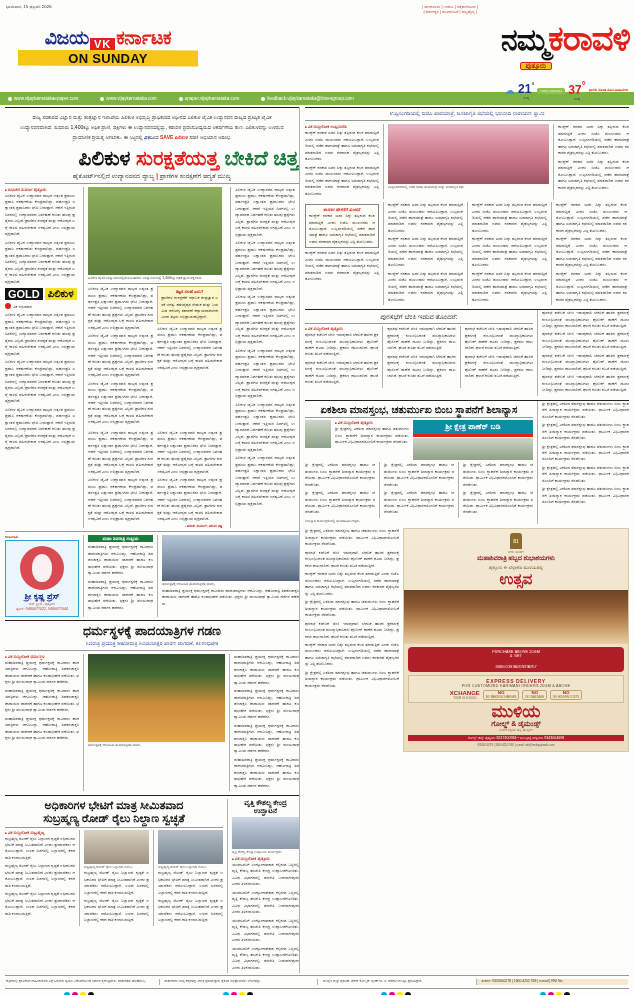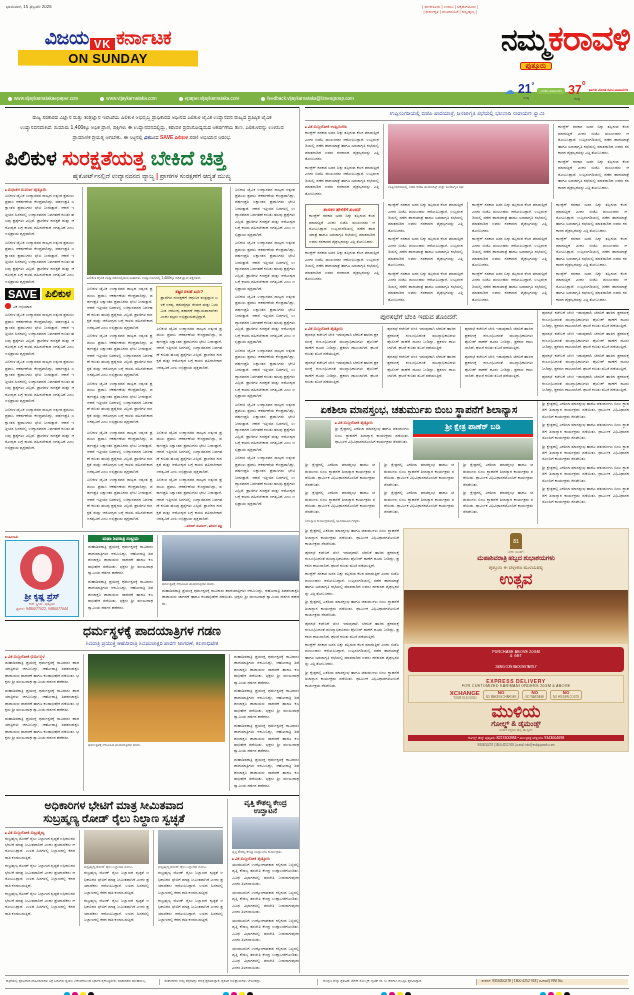--- a/index.html
+++ b/index.html
@@ -63,21 +63,21 @@
 
   
   .body-area { display:flex; padding:0 5px; gap:0; }
   .col { padding:0 4px; }
 
   
   .deck { text-align:center; font-size:5.1px; line-height:1.95; color:#1a1a1a; padding:5px 12px 2px; }
   .deck b.red { color:#e2211c; }
   .deck .blue { color:#1a2f8f; }
 
-  .mainhead { text-align:left; font-size:20px; line-height:1.12; font-weight:bold; padding-top:2px;}
+  .mainhead { text-align:right; font-size:20px; line-height:1.12; font-weight:bold; padding-top:2px;}
   .mainhead .k1 { color:#111; }
   .mainhead .k2 { color:#e2211c; }
   .mainhead .k3 { color:#1a7a3c; }
   .subdeck { text-align:center; font-size:6.4px; color:#222; padding:2px 0 3px; }
   .subdeck .sep { color:#e2211c; font-weight:bold; }
 
   .hl2 { font-size:12.5px; font-weight:bold; text-align:center; line-height:1.15; }
   .hl2.dark { color:#111; }
   .sub2 { font-size:5.4px; text-align:center; color:#1a2f8f; padding:2px 0 3px; }
 
@@ -254,21 +254,21 @@
 
       <div style="display:flex; gap:4px; padding-top:3px;">
 
         <div class="col" style="width:74px; padding-left:0;">
           <div class="byline">ಸುಧಾಕರ ಸುವರ್ಣ ಪುತ್ತೂರು</div>
           <div class="tx">
             <p>ಪಿಲಿಕುಳ ಜೈವಿಕ ಉದ್ಯಾನವನ ರಾಜ್ಯದ ಅತ್ಯಂತ ಪ್ರಮುಖ ಪ್ರವಾಸಿ ಆಕರ್ಷಣೆಯ ಕೇಂದ್ರವಾಗಿದ್ದು, ವರ್ಷಂಪ್ರತಿ ಲಕ್ಷಾಂತರ ಪ್ರವಾಸಿಗರು ಭೇಟಿ ನೀಡುತ್ತಾರೆ. ಆದರೆ ಇತ್ತೀಚಿನ ದಿನಗಳಲ್ಲಿ ಉದ್ಯಾನವನದ ನಿರ್ವಹಣೆ ಕುರಿತು ಹಲವು ಪ್ರಶ್ನೆಗಳು ಎದ್ದಿವೆ. ಪ್ರಾಣಿಗಳ ಸುರಕ್ಷತೆ ಮತ್ತು ಆರೋಗ್ಯದ ಬಗ್ಗೆ ಕಾಳಜಿ ವಹಿಸಬೇಕಾದ ಅಗತ್ಯವಿದೆ ಎಂಬ ಅಭಿಪ್ರಾಯ ವ್ಯಕ್ತವಾಗಿದೆ.</p>
             <p>ಪಿಲಿಕುಳ ಜೈವಿಕ ಉದ್ಯಾನವನ ರಾಜ್ಯದ ಅತ್ಯಂತ ಪ್ರಮುಖ ಪ್ರವಾಸಿ ಆಕರ್ಷಣೆಯ ಕೇಂದ್ರವಾಗಿದ್ದು, ವರ್ಷಂಪ್ರತಿ ಲಕ್ಷಾಂತರ ಪ್ರವಾಸಿಗರು ಭೇಟಿ ನೀಡುತ್ತಾರೆ. ಆದರೆ ಇತ್ತೀಚಿನ ದಿನಗಳಲ್ಲಿ ಉದ್ಯಾನವನದ ನಿರ್ವಹಣೆ ಕುರಿತು ಹಲವು ಪ್ರಶ್ನೆಗಳು ಎದ್ದಿವೆ. ಪ್ರಾಣಿಗಳ ಸುರಕ್ಷತೆ ಮತ್ತು ಆರೋಗ್ಯದ ಬಗ್ಗೆ ಕಾಳಜಿ ವಹಿಸಬೇಕಾದ ಅಗತ್ಯವಿದೆ ಎಂಬ ಅಭಿಪ್ರಾಯ ವ್ಯಕ್ತವಾಗಿದೆ.</p>
           </div>
           <div class="savebadge">
-            <span class="s1">SAVE</span>
+            <span class="s1">GOLD</span>
             <span class="s2">ಪಿಲಿಕುಳ</span>
           </div>
           <div class="savebadge-sub">
             <i class="r"></i>
             <span>ವಿಕ ಅಭಿಯಾನ</span>
           </div>
           <div class="tx" style="margin-top:3px;">
             <p>ಪಿಲಿಕುಳ ಜೈವಿಕ ಉದ್ಯಾನವನ ರಾಜ್ಯದ ಅತ್ಯಂತ ಪ್ರಮುಖ ಪ್ರವಾಸಿ ಆಕರ್ಷಣೆಯ ಕೇಂದ್ರವಾಗಿದ್ದು, ವರ್ಷಂಪ್ರತಿ ಲಕ್ಷಾಂತರ ಪ್ರವಾಸಿಗರು ಭೇಟಿ ನೀಡುತ್ತಾರೆ. ಆದರೆ ಇತ್ತೀಚಿನ ದಿನಗಳಲ್ಲಿ ಉದ್ಯಾನವನದ ನಿರ್ವಹಣೆ ಕುರಿತು ಹಲವು ಪ್ರಶ್ನೆಗಳು ಎದ್ದಿವೆ. ಪ್ರಾಣಿಗಳ ಸುರಕ್ಷತೆ ಮತ್ತು ಆರೋಗ್ಯದ ಬಗ್ಗೆ ಕಾಳಜಿ ವಹಿಸಬೇಕಾದ ಅಗತ್ಯವಿದೆ ಎಂಬ ಅಭಿಪ್ರಾಯ ವ್ಯಕ್ತವಾಗಿದೆ.</p>
             <p>ಪಿಲಿಕುಳ ಜೈವಿಕ ಉದ್ಯಾನವನ ರಾಜ್ಯದ ಅತ್ಯಂತ ಪ್ರಮುಖ ಪ್ರವಾಸಿ ಆಕರ್ಷಣೆಯ ಕೇಂದ್ರವಾಗಿದ್ದು, ವರ್ಷಂಪ್ರತಿ ಲಕ್ಷಾಂತರ ಪ್ರವಾಸಿಗರು ಭೇಟಿ ನೀಡುತ್ತಾರೆ. ಆದರೆ ಇತ್ತೀಚಿನ ದಿನಗಳಲ್ಲಿ ಉದ್ಯಾನವನದ ನಿರ್ವಹಣೆ ಕುರಿತು ಹಲವು ಪ್ರಶ್ನೆಗಳು ಎದ್ದಿವೆ. ಪ್ರಾಣಿಗಳ ಸುರಕ್ಷತೆ ಮತ್ತು ಆರೋಗ್ಯದ ಬಗ್ಗೆ ಕಾಳಜಿ ವಹಿಸಬೇಕಾದ ಅಗತ್ಯವಿದೆ ಎಂಬ ಅಭಿಪ್ರಾಯ ವ್ಯಕ್ತವಾಗಿದೆ.</p>
             <p>ಪಿಲಿಕುಳ ಜೈವಿಕ ಉದ್ಯಾನವನ ರಾಜ್ಯದ ಅತ್ಯಂತ ಪ್ರಮುಖ ಪ್ರವಾಸಿ ಆಕರ್ಷಣೆಯ ಕೇಂದ್ರವಾಗಿದ್ದು, ವರ್ಷಂಪ್ರತಿ ಲಕ್ಷಾಂತರ ಪ್ರವಾಸಿಗರು ಭೇಟಿ ನೀಡುತ್ತಾರೆ. ಆದರೆ ಇತ್ತೀಚಿನ ದಿನಗಳಲ್ಲಿ ಉದ್ಯಾನವನದ ನಿರ್ವಹಣೆ ಕುರಿತು ಹಲವು ಪ್ರಶ್ನೆಗಳು ಎದ್ದಿವೆ. ಪ್ರಾಣಿಗಳ ಸುರಕ್ಷತೆ ಮತ್ತು ಆರೋಗ್ಯದ ಬಗ್ಗೆ ಕಾಳಜಿ ವಹಿಸಬೇಕಾದ ಅಗತ್ಯವಿದೆ ಎಂಬ ಅಭಿಪ್ರಾಯ ವ್ಯಕ್ತವಾಗಿದೆ.</p>

